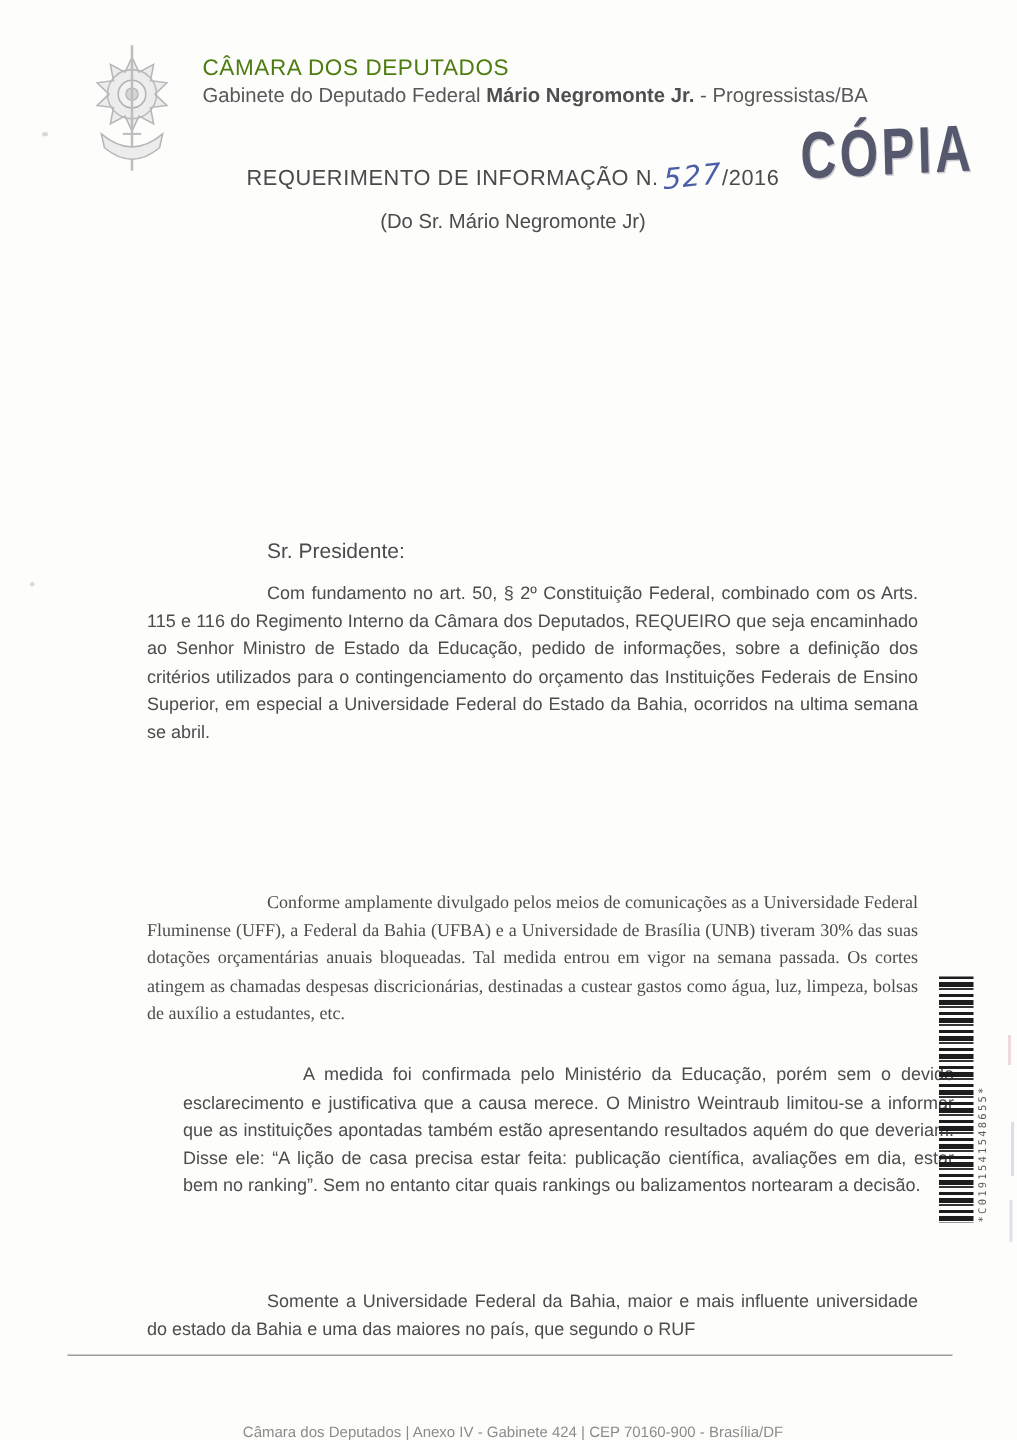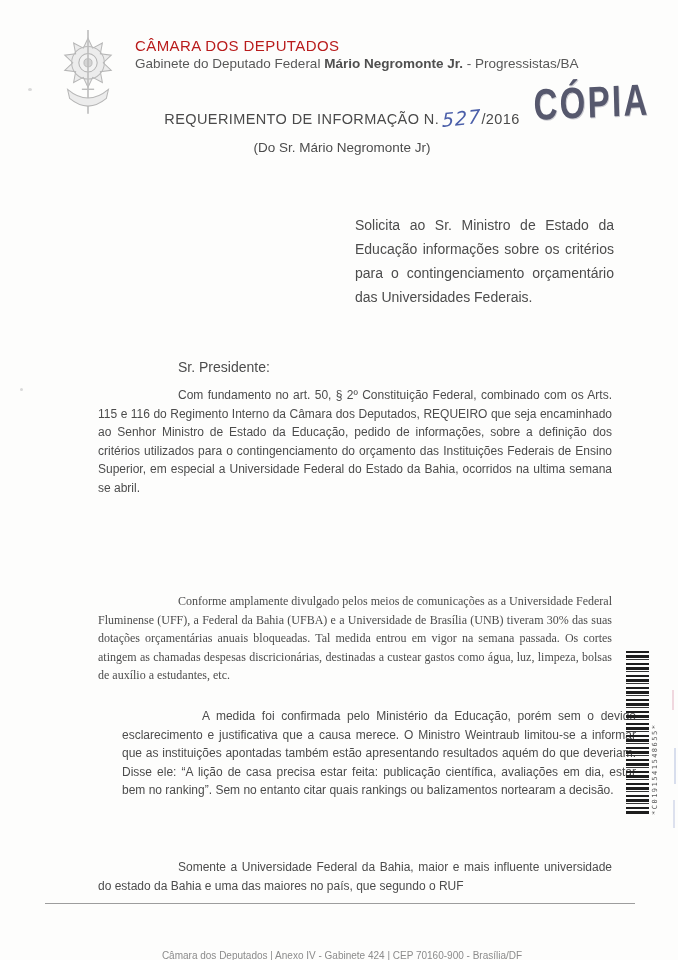--- a/index.html
+++ b/index.html
@@ -11,21 +11,21 @@
   }
   .page {
     position:relative; width:678px; height:960px;
     background:#fdfdfc; overflow:hidden;
   }
 
   
   .emblem { position:absolute; left:60px; top:26px; width:56px; height:98px; }
   .org-name {
     position:absolute; left:135px; top:37px;
-    font-size:15px; letter-spacing:.4px; color:#b91c1c;
+    font-size:15px; letter-spacing:.4px; color:#4d7c0f;
   }
   .office-line {
     position:absolute; left:135px; top:56px;
     font-size:13.5px; color:#585858;
   }
   .office-line .b { font-weight:bold; color:#4f4f4f; }
 
   
   .title-row {
     position:absolute; left:64px; top:106px; width:556px;
@@ -131,21 +131,20 @@
   </div>
 
   <div class="title-row">
     <span>REQUERIMENTO DE INFORMAÇÃO N.</span><span class="hand-number">527</span><span>/2016</span>
   </div>
 
   <div class="stamp">CÓPIA</div>
 
   <div class="author-line">(Do Sr. Mário Negromonte Jr)</div>
 
-  <p class="ementa">Solicita ao Sr. Ministro de Estado da Educação informações sobre os critérios para o contingenciamento orçamentário das Universidades Federais.</p>
 
   <p class="salutation">Sr. Presidente:</p>
   <p class="body-para">Com fundamento no art. 50, § 2º Constituição Federal, combinado com os Arts. 115 e 116 do Regimento Interno da Câmara dos Deputados, REQUEIRO que seja encaminhado ao Senhor Ministro de Estado da Educação, pedido de informações, sobre a definição dos critérios utilizados para o contingenciamento do orçamento das Instituições Federais de Ensino Superior, em especial a Universidade Federal do Estado da Bahia, ocorridos na ultima semana se abril.</p>
 
   <p class="jp jp1">Conforme amplamente divulgado pelos meios de comunicações as a Universidade Federal Fluminense (UFF), a Federal da Bahia (UFBA) e a Universidade de Brasília (UNB) tiveram 30% das suas dotações orçamentárias anuais bloqueadas. Tal medida entrou em vigor na semana passada. Os cortes atingem as chamadas despesas discricionárias, destinadas a custear gastos como água, luz, limpeza, bolsas de auxílio a estudantes, etc.</p>
   <p class="jp jp2">A medida foi confirmada pelo Ministério da Educação, porém sem o devido esclarecimento e justificativa que a causa merece. O Ministro Weintraub limitou-se a informar que as instituições apontadas também estão apresentando resultados aquém do que deveriam. Disse ele: “A lição de casa precisa estar feita: publicação científica, avaliações em dia, estar bem no ranking”. Sem no entanto citar quais rankings ou balizamentos nortearam a decisão.</p>
   <p class="jp jp3">Somente a Universidade Federal da Bahia, maior e mais influente universidade do estado da Bahia e uma das maiores no país, que segundo o RUF</p>
 
   <div class="barcode">
     <div class="bars"></div>

